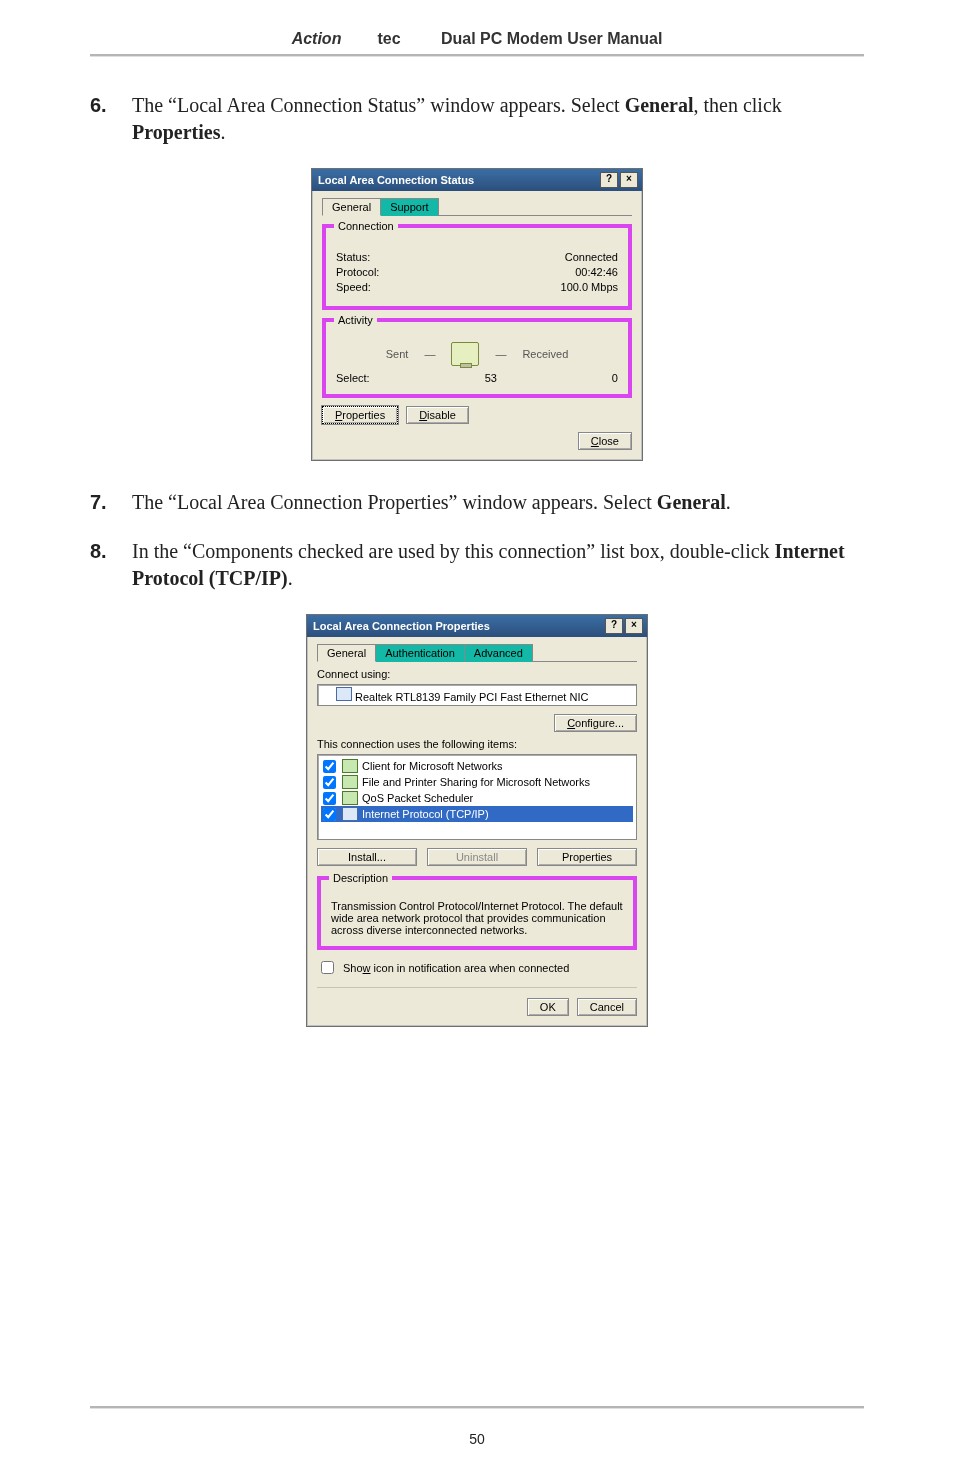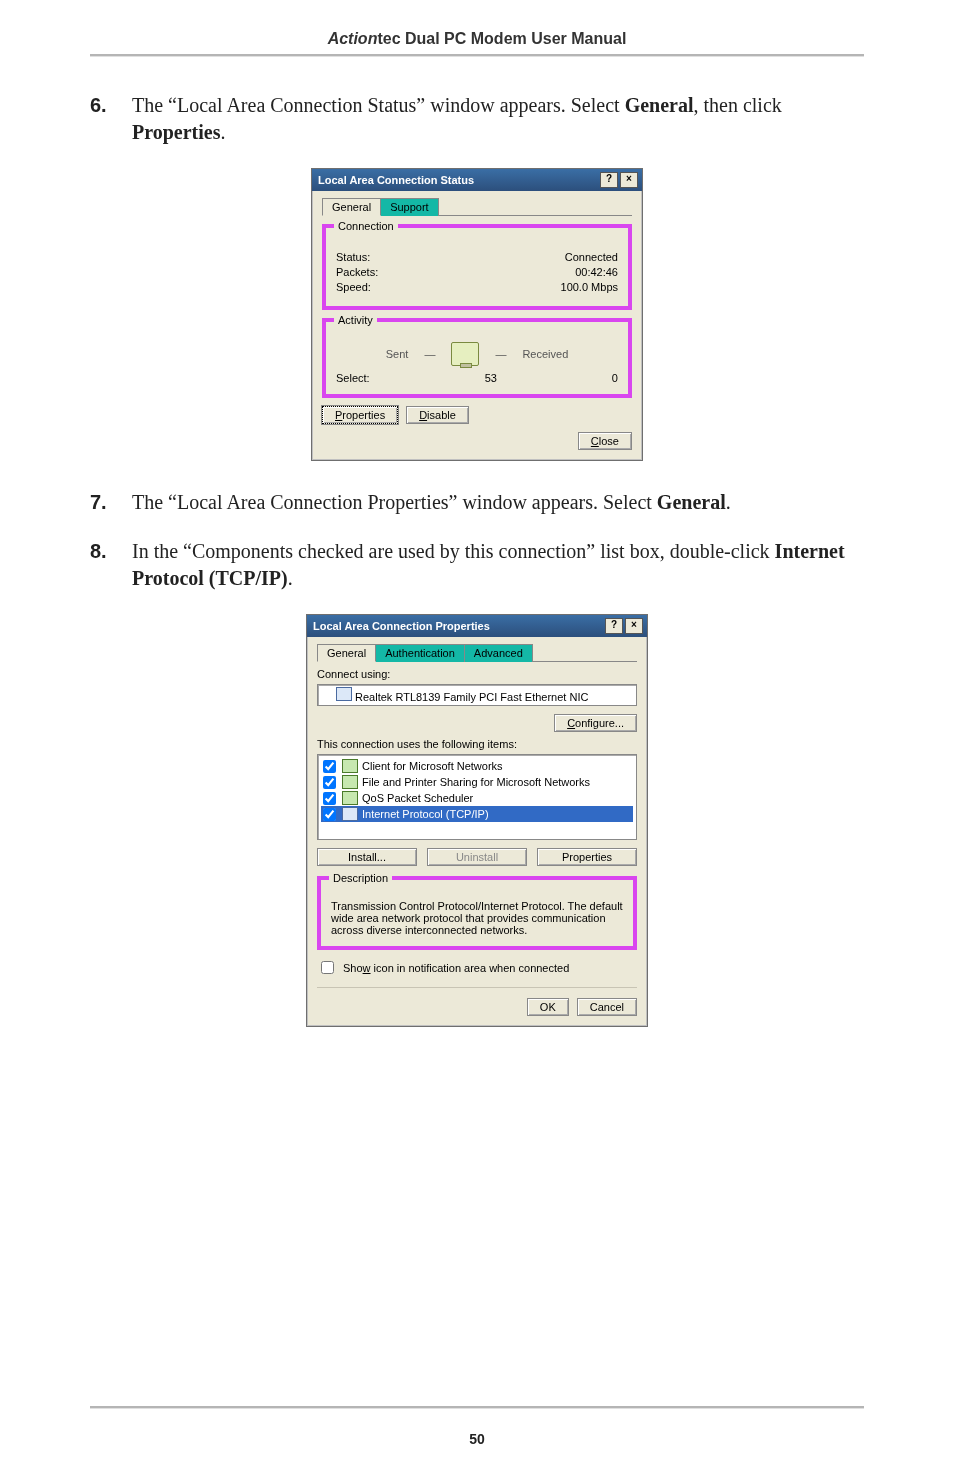--- a/index.html
+++ b/index.html
@@ -15,21 +15,21 @@
     padding: 30px 90px 0 90px;
   }
   .header-title {
     text-align: center;
     font-family: Arial, Helvetica, sans-serif;
     font-size: 16px;
     color: #333;
     margin-bottom: 6px;
   }
   .header-title .brand-italic { font-style: italic; font-weight: bold; }
-  .header-title .brand-bold { font-weight: bold; }
+  .header-title .brand-bold { font-weight: bold; padding-left: 36px; }
   .rule {
     border: none;
     border-top: 2px solid #b5b5b5;
     border-bottom: 1px solid #e0e0e0;
     margin: 0 0 35px 0;
   }
   ol.steps {
     list-style: none;
     padding: 0;
     margin: 0;
@@ -166,21 +166,21 @@
   .triple-btns { display:flex; gap:10px; margin-top:8px; }
   .triple-btns .xp-btn { flex:1; text-align:center; }
 
   .checkbox-row { display:flex; align-items:center; gap:6px; margin: 8px 0 4px 0; }
 
   .page-footer {
     position: absolute;
     left: 0; right: 0; bottom: 28px;
     text-align: center;
     font-family: Arial, Helvetica, sans-serif;
-    font-weight: bold;
+    font-weight: normal;
     font-size: 14px;
     color: #222;
   }
   .footer-rule {
     position: absolute;
     left: 90px; right: 90px; bottom: 58px;
     border: none;
     border-top: 2px solid #b5b5b5;
     border-bottom: 1px solid #e0e0e0;
   }
@@ -220,21 +220,21 @@
           <div class="xp-tab">Support</div>
         </div>
 
         <div class="xp-group">
           <span class="xp-group-title">Connection</span>
           <div class="kv-row">
               <span>Status:</span>
               <span>Connected</span>
             </div>
           <div class="kv-row">
-              <span>Packets:</span>
+              <span>Protocol:</span>
               <span>00:42:46</span>
             </div>
           <div class="kv-row">
               <span>Speed:</span>
               <span>100.0 Mbps</span>
             </div>
         </div>
 
         <div class="xp-group">
           <span class="xp-group-title">Activity</span>

